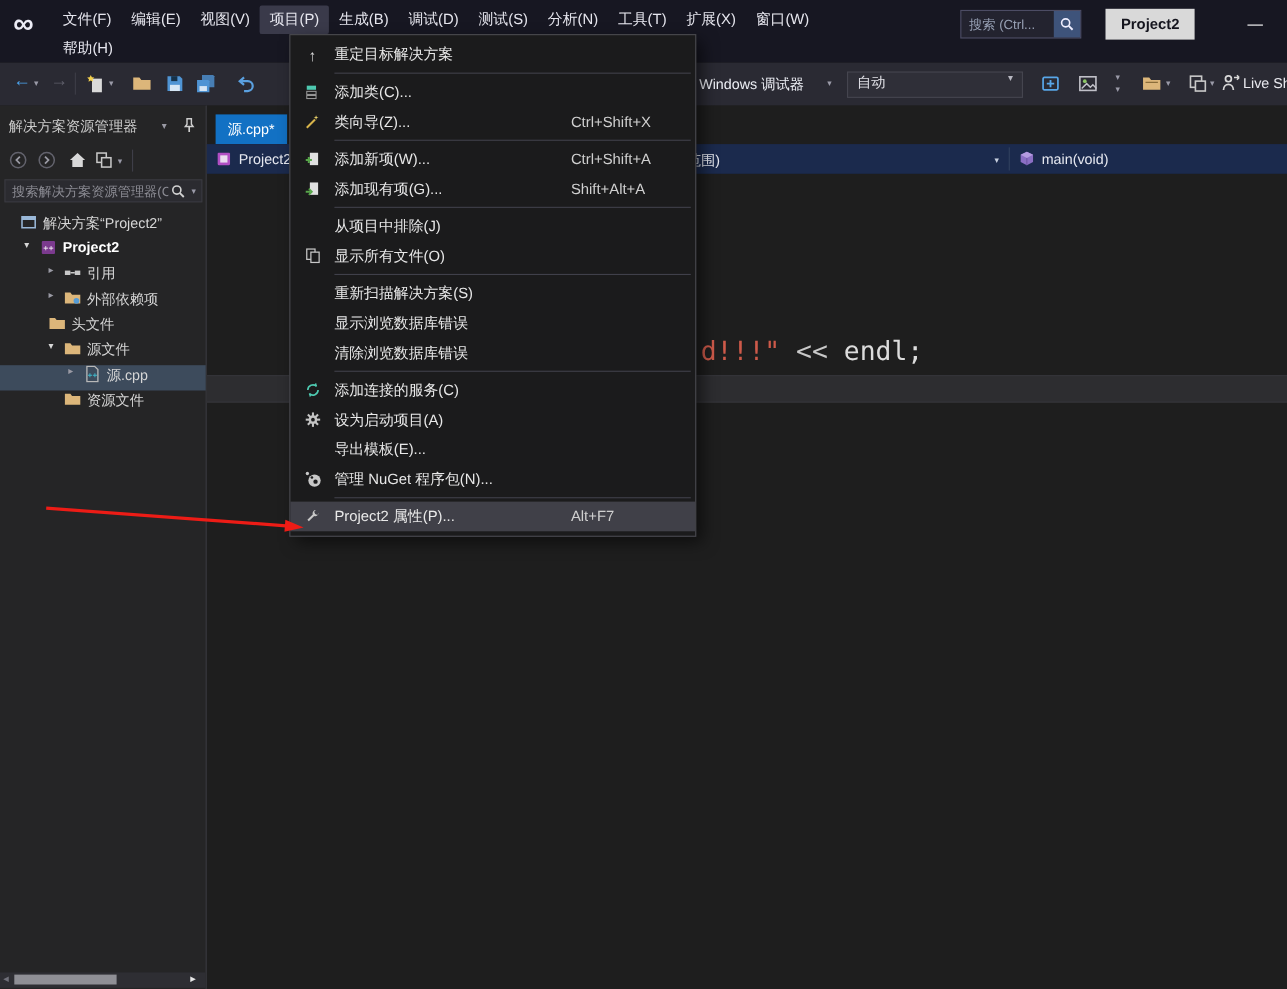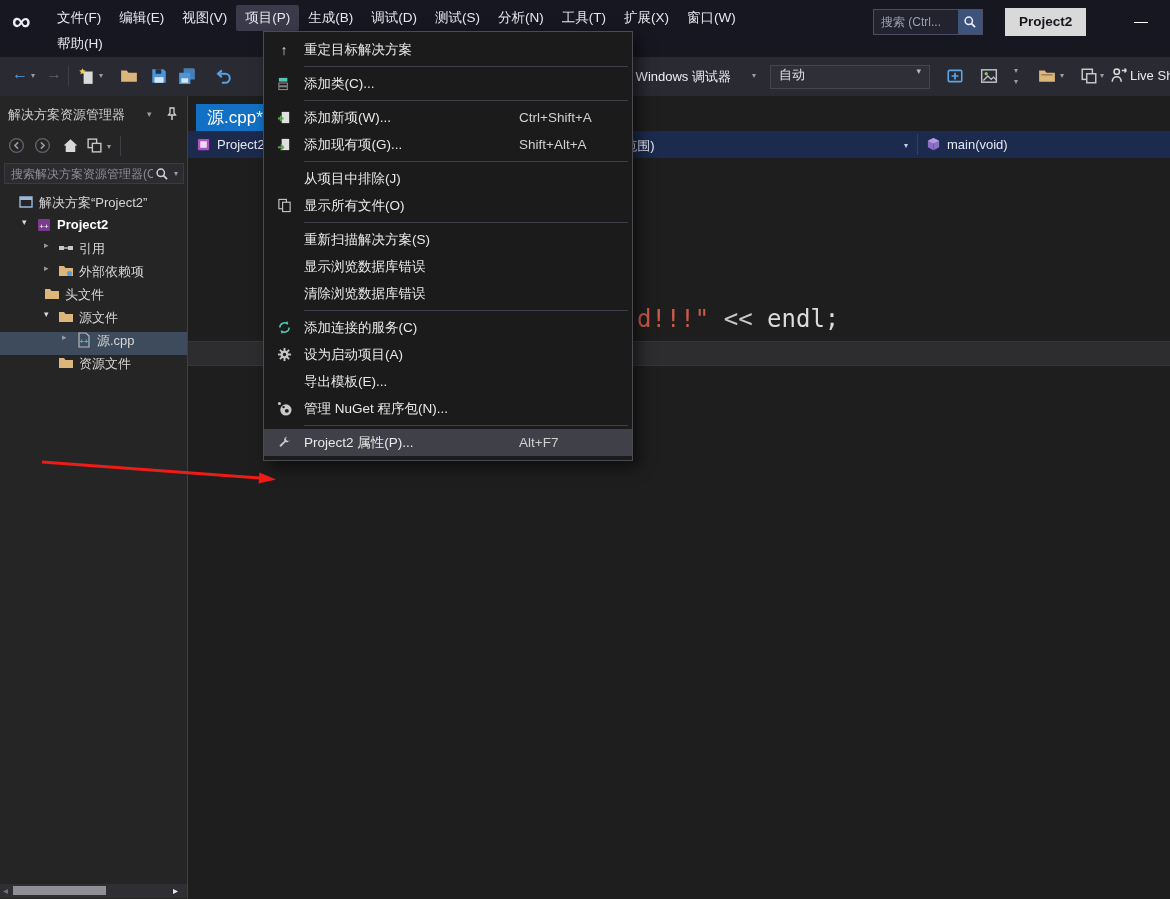--- a/index.html
+++ b/index.html
@@ -52,21 +52,21 @@
   .trow.bold .tlabel{font-weight:bold;color:#fff}
   .exp{width:14px;flex:0 0 14px;font-size:9px;color:#9a9aa4;text-align:left}
   .exp.open{color:#d8d8d8}
   .ticon{flex:0 0 16px;margin-right:5px}
   #se-scroll{position:absolute;left:0;top:788px;width:187px;height:14px;background:#2e2e33}
   #se-thumb{position:absolute;left:13px;top:2px;width:93px;height:9px;background:#8f8f95}
 
   
   #editor{position:absolute;left:188px;top:96px;width:982px;height:803px;background:#1e1e1e}
   #tab-active{position:absolute;left:8px;top:8px;height:27px;padding:0 11px;background:#1271c4;
-    color:#fff;font-size:17px;line-height:27px}
+    color:#fff;font-size:13px;line-height:27px}
   #navbar{position:absolute;left:0;top:35px;width:982px;height:27px;background:#1b2a4d;color:#e6e8f0;font-size:13px}
   #code-line{position:absolute;left:449px;top:210px;font-family:"DejaVu Sans Mono","Liberation Mono",monospace;
     font-size:24px;line-height:26px;white-space:pre}
   #cur-line{position:absolute;left:0;top:245px;width:982px;height:25px;background:#2d2d30;
     border-top:1px solid #35353a;border-bottom:1px solid #35353a}
 
   
   #pm{position:absolute;left:263px;top:31px;width:370px;background:#1b1b1c;border:1px solid #4a4a50;
     box-shadow:6px 6px 14px rgba(0,0,0,.55);z-index:50;padding:4px 0;color:#e8e8e8;font-size:13.5px}
   .pm-item{position:relative;height:27px;display:flex;align-items:center;padding-left:8px;white-space:nowrap}
@@ -324,20 +324,30 @@
     <div class="pm-item">
       <span class="pm-ic">
         <svg class="ic" width="15" height="15" viewBox="0 0 16 16">
           <rect x="2" y="2" width="9" height="4" fill="#4ec9b0"></rect>
           <rect x="2" y="7.5" width="9" height="3" fill="none" stroke="#9a9a9a"></rect>
           <rect x="2" y="11.5" width="9" height="3" fill="none" stroke="#9a9a9a"></rect>
         </svg>
       </span>
       <span class="pm-label">添加类(C)...</span>
     </div>
+    <div class="pm-item">
+      <span class="pm-ic">
+        <svg class="ic" width="15" height="15" viewBox="0 0 16 16">
+          <path d="M2 14l8-8" stroke="#d8b44a" stroke-width="2"></path>
+          <path d="M11 2l.7 1.6 1.7.4-1.7.6-.7 1.8-.6-1.8L8.6 4l1.8-.4z" fill="#e8d06a"></path>
+        </svg>
+      </span>
+      <span class="pm-label">类向导(Z)...</span>
+      <span class="pm-short">Ctrl+Shift+X</span>
+    </div>
     <div class="pm-sep"></div>
     <div class="pm-item">
       <span class="pm-ic">
         <svg class="ic" width="15" height="15" viewBox="0 0 16 16">
           <rect x="5" y="2" width="8" height="12" fill="#e0e0e0"></rect>
           <path d="M1 9h6M4 6v6" stroke="#57a64a" stroke-width="2"></path>
         </svg>
       </span>
       <span class="pm-label">添加新项(W)...</span>
       <span class="pm-short">Ctrl+Shift+A</span>

